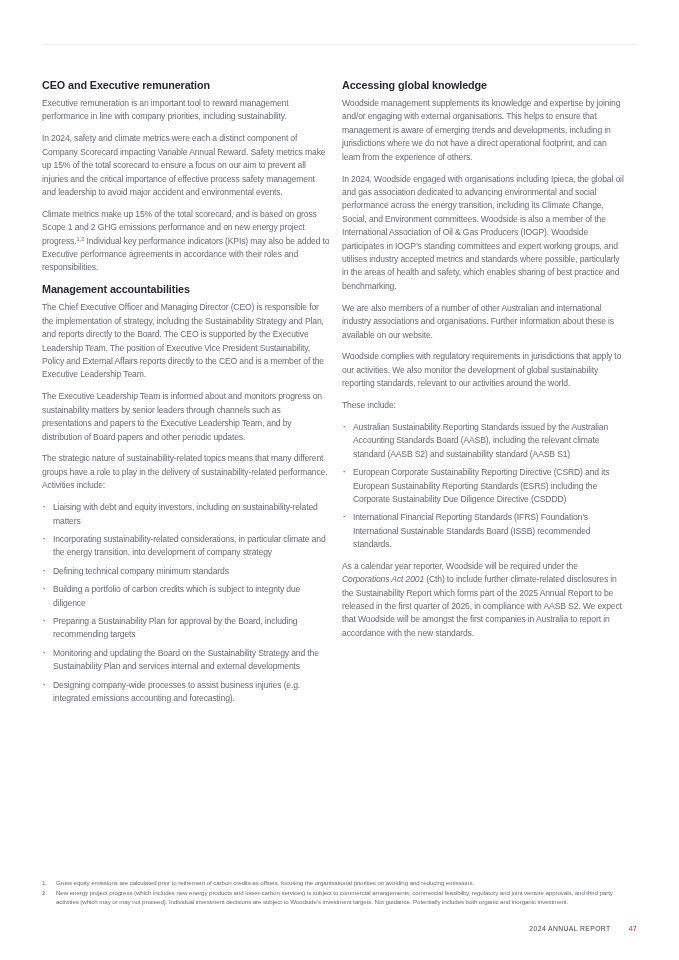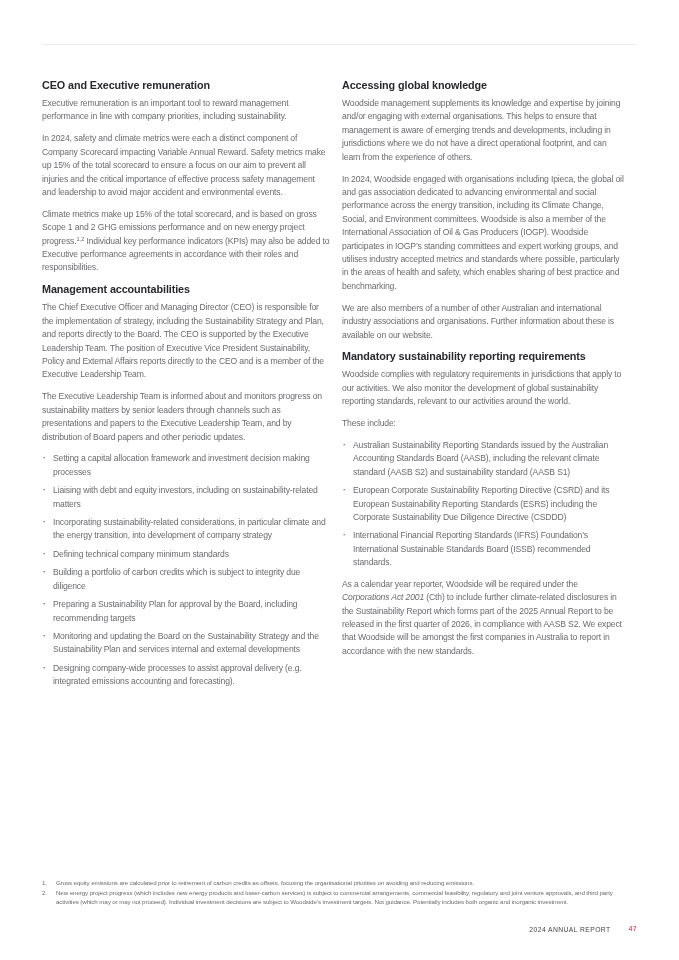--- a/index.html
+++ b/index.html
@@ -89,21 +89,21 @@
     line-height: 9.6px;
     color: #6a6b6e;
     letter-spacing: -0.1px;
   }
   .footnotes .fn-num { position: absolute; left: 0; top: 0; }
 
   .footer {
     position: absolute;
     top: 924px; right: 42px;
     display: flex;
-    align-items: flex-end;
+    align-items: center;
     gap: 18px;
   }
   .footer .report-title {
     font-size: 6.8px;
     letter-spacing: 0.4px;
     color: #454549;
   }
   .footer .page-number {
     font-size: 7.2px;
     font-weight: bold;
@@ -122,39 +122,38 @@
 
     <section class="col">
       <h2>CEO and Executive remuneration</h2>
       <p>Executive remuneration is an important tool to reward management performance in line with company priorities, including sustainability.</p>
       <p>In 2024, safety and climate metrics were each a distinct component of Company Scorecard impacting Variable Annual Reward. Safety metrics make up 15% of the total scorecard to ensure a focus on our aim to prevent all injuries and the critical importance of effective process safety management and leadership to avoid major accident and environmental events.</p>
       <p><span class="seg">Climate metrics make up 15% of the total scorecard, and is based on gross Scope 1 and 2 GHG emissions performance and on new energy project progress.</span><sup>1,2</sup><span class="seg"> Individual key performance indicators (KPIs) may also be added to Executive performance agreements in accordance with their roles and responsibilities.</span></p>
 
       <h2 class="sub">Management accountabilities</h2>
       <p>The Chief Executive Officer and Managing Director (CEO) is responsible for the implementation of strategy, including the Sustainability Strategy and Plan, and reports directly to the Board. The CEO is supported by the Executive Leadership Team. The position of Executive Vice President Sustainability, Policy and External Affairs reports directly to the CEO and is a member of the Executive Leadership Team.</p>
       <p>The Executive Leadership Team is informed about and monitors progress on sustainability matters by senior leaders through channels such as presentations and papers to the Executive Leadership Team, and by distribution of Board papers and other periodic updates.</p>
+      <p>The strategic nature of sustainability-related topics means that many different groups have a role to play in the delivery of sustainability-related performance. Activities include:</p>
       <ul class="bullets">
-        <li>Setting a capital allocation framework and investment decision making processes</li>
         <li>Liaising with debt and equity investors, including on sustainability-related matters</li>
         <li>Incorporating sustainability-related considerations, in particular climate and the energy transition, into development of company strategy</li>
         <li>Defining technical company minimum standards</li>
         <li>Building a portfolio of carbon credits which is subject to integrity due diligence</li>
         <li>Preparing a Sustainability Plan for approval by the Board, including recommending targets</li>
         <li>Monitoring and updating the Board on the Sustainability Strategy and the Sustainability Plan and services internal and external developments</li>
-        <li>Designing company-wide processes to assist approval delivery (e.g. integrated emissions accounting and forecasting).</li>
+        <li>Designing company-wide processes to assist business injuries (e.g. integrated emissions accounting and forecasting).</li>
       </ul>
     </section>
 
     <section class="col">
       <h2>Accessing global knowledge</h2>
       <p>Woodside management supplements its knowledge and expertise by joining and/or engaging with external organisations. This helps to ensure that management is aware of emerging trends and developments, including in jurisdictions where we do not have a direct operational footprint, and can learn from the experience of others.</p>
       <p>In 2024, Woodside engaged with organisations including Ipieca, the global oil and gas association dedicated to advancing environmental and social performance across the energy transition, including its Climate Change, Social, and Environment committees. Woodside is also a member of the International Association of Oil &amp; Gas Producers (IOGP). Woodside participates in IOGP’s standing committees and expert working groups, and utilises industry accepted metrics and standards where possible, particularly in the areas of health and safety, which enables sharing of best practice and benchmarking.</p>
       <p>We are also members of a number of other Australian and international industry associations and organisations. Further information about these is available on our website.</p>
 
-      <h2 class="sub">Mandatory sustainability reporting requirements</h2>
       <p>Woodside complies with regulatory requirements in jurisdictions that apply to our activities. We also monitor the development of global sustainability reporting standards, relevant to our activities around the world.</p>
       <p>These include:</p>
       <ul class="bullets">
         <li>Australian Sustainability Reporting Standards issued by the Australian Accounting Standards Board (AASB), including the relevant climate standard (AASB S2) and sustainability standard (AASB S1)</li>
         <li>European Corporate Sustainability Reporting Directive (CSRD) and its European Sustainability Reporting Standards (ESRS) including the Corporate Sustainability Due Diligence Directive (CSDDD)</li>
         <li>International Financial Reporting Standards (IFRS) Foundation’s International Sustainable Standards Board (ISSB) recommended standards.</li>
       </ul>
       <p><span class="seg">As a calendar year reporter, Woodside will be required under the </span><em>Corporations Act 2001</em><span class="seg"> (Cth) to include further climate-related disclosures in the Sustainability Report which forms part of the 2025 Annual Report to be released in the first quarter of 2026, in compliance with AASB S2. We expect that Woodside will be amongst the first companies in Australia to report in accordance with the new standards.</span></p>
     </section>
 

